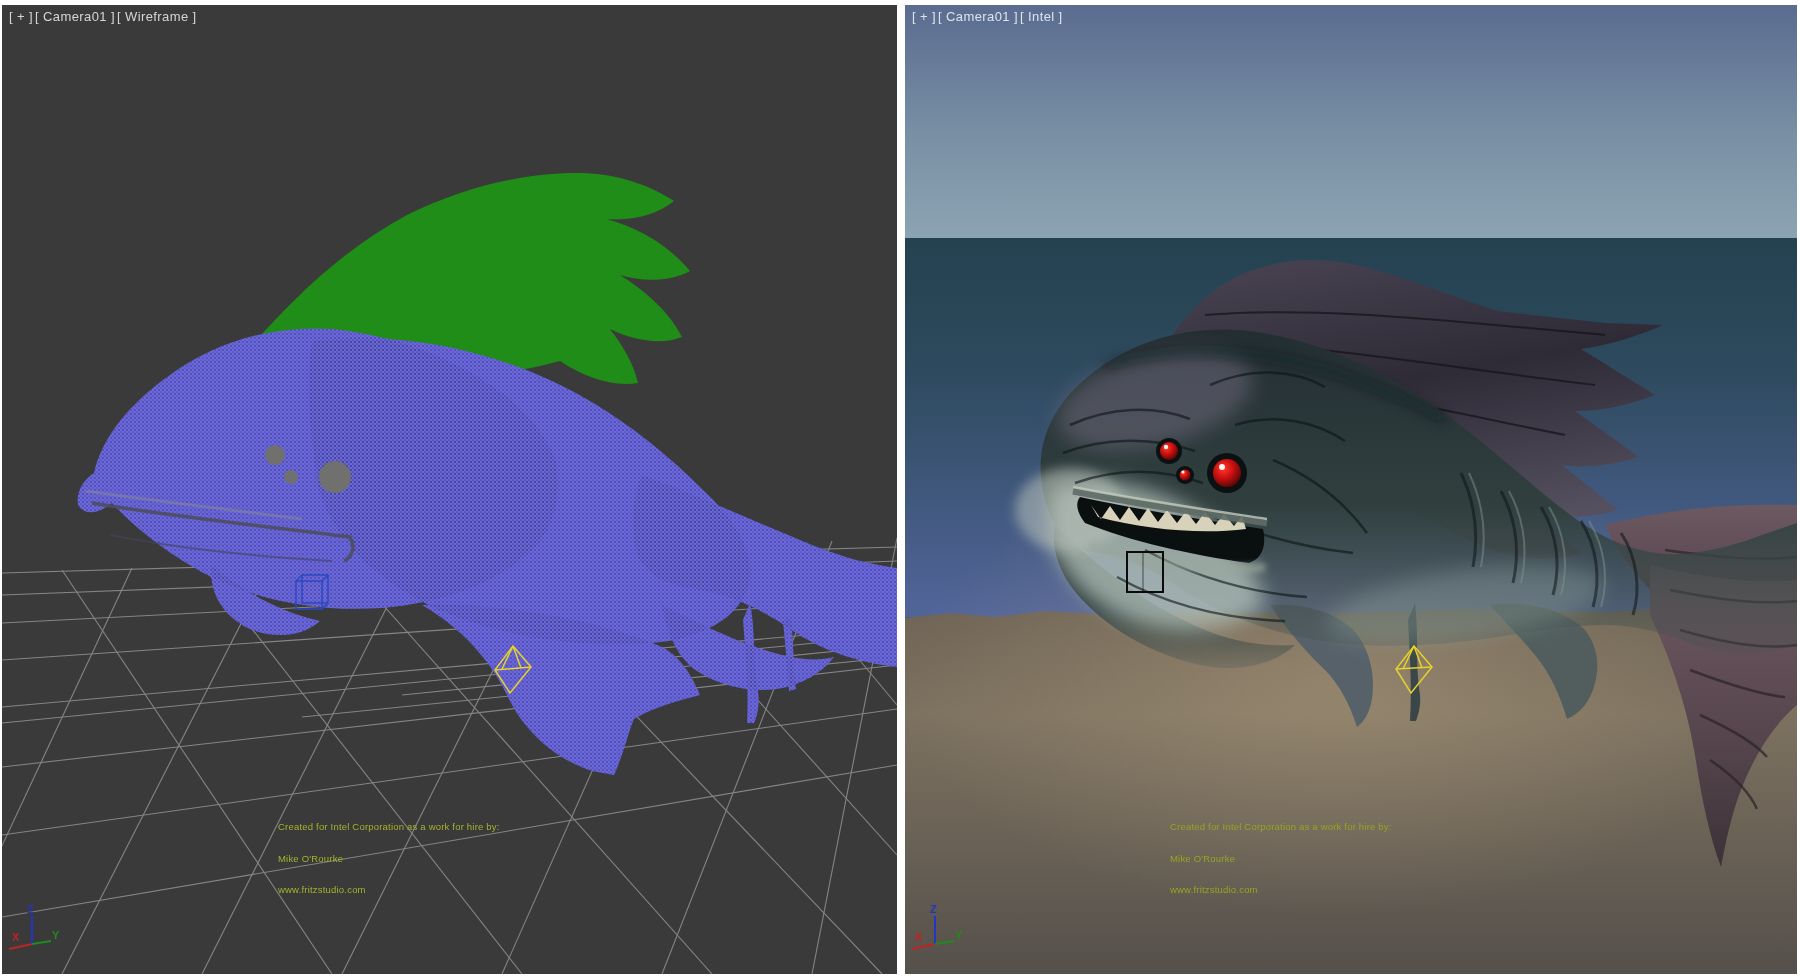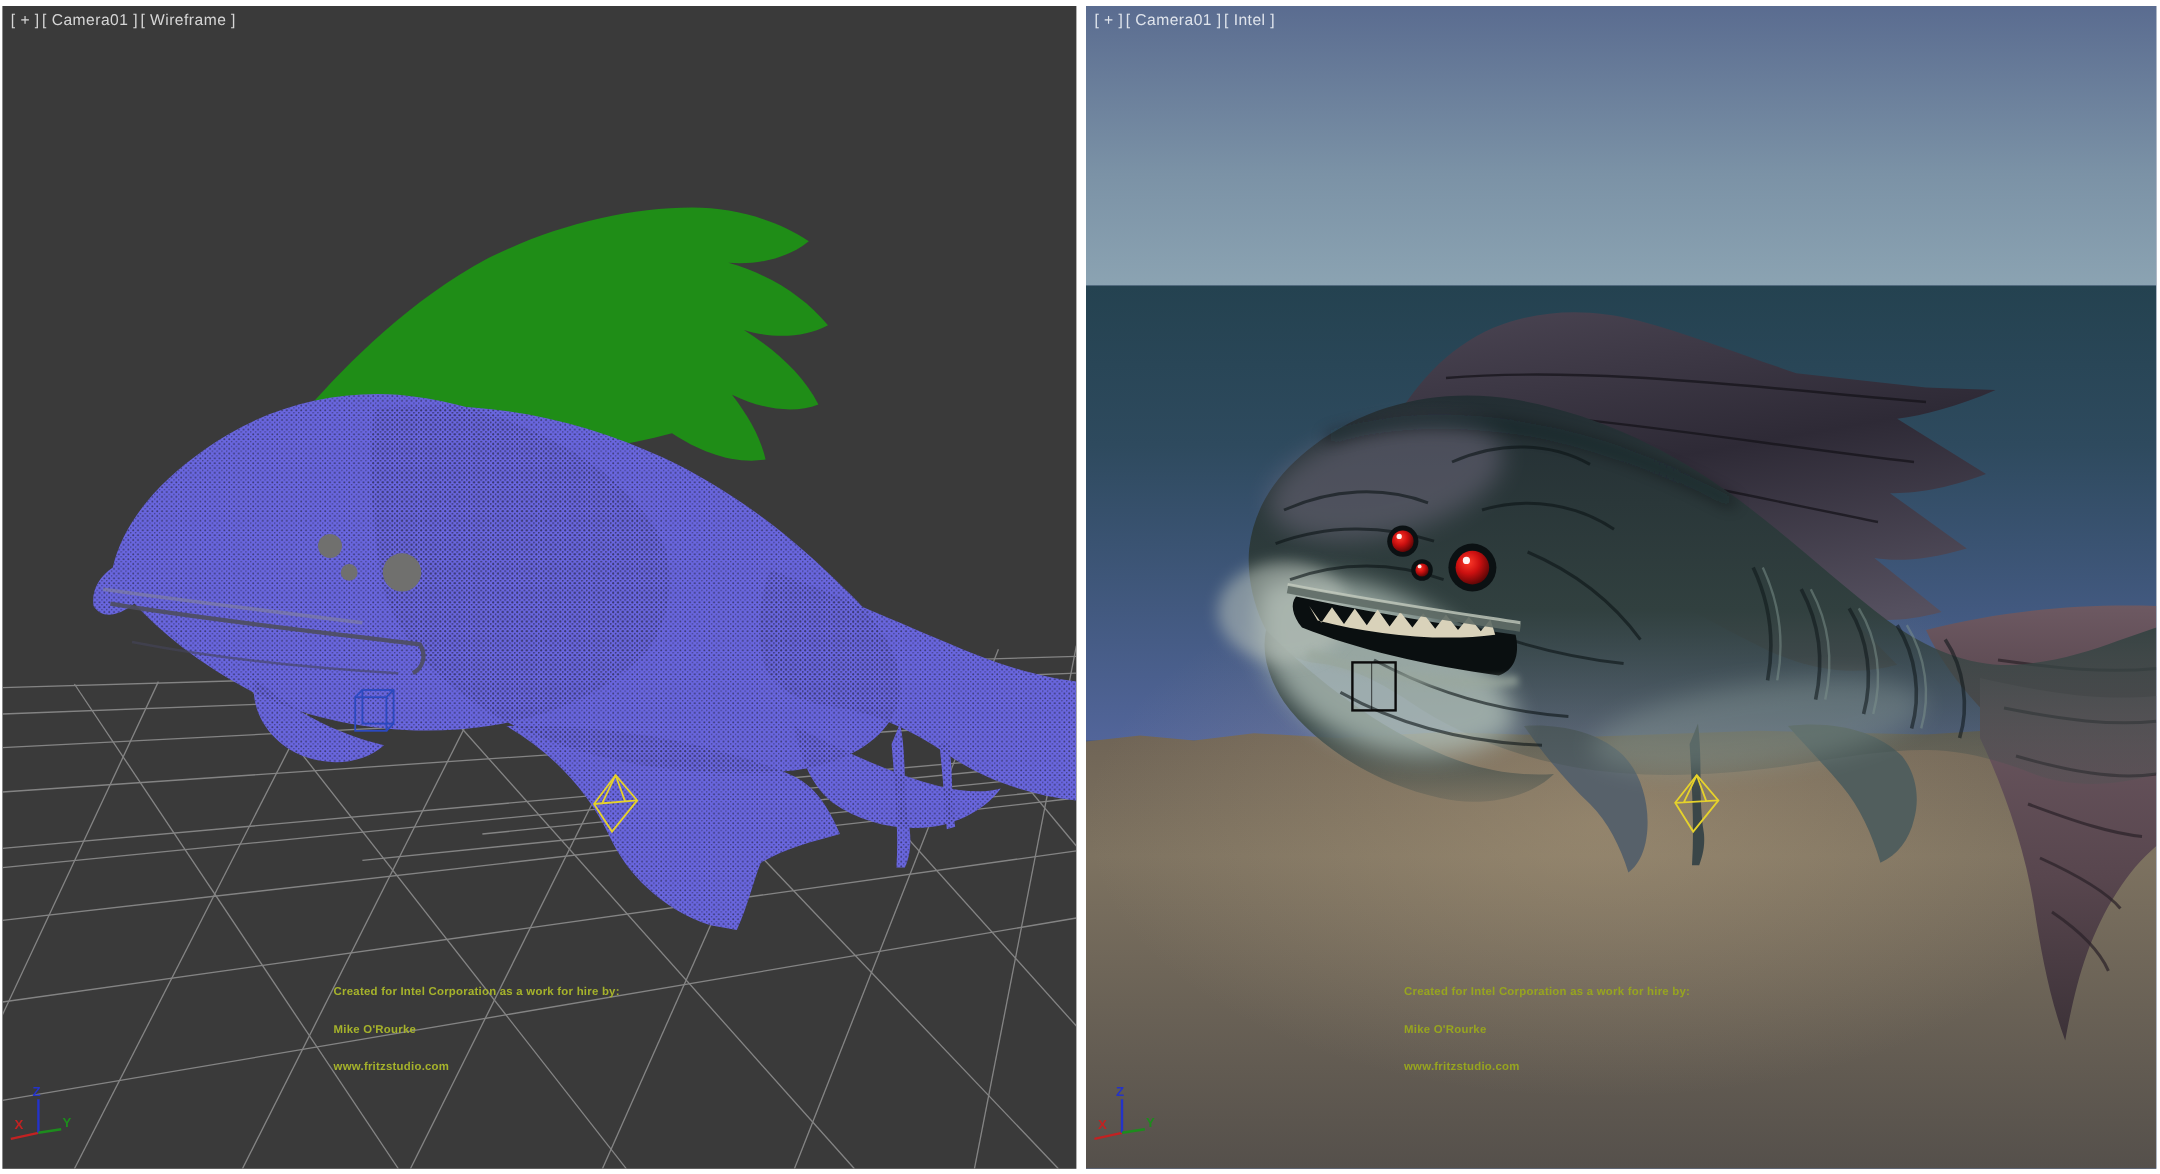--- a/index.html
+++ b/index.html
@@ -7,21 +7,21 @@
   .frame{position:relative;width:1800px;height:978px;background:var(--frame-white,#fff);}
   .viewport{position:absolute;top:5px;height:969px;overflow:hidden;}
   .viewport.left{left:2px;width:895px;background:var(--wireframe-bg,#3a3a3a);}
   .viewport.right{left:905px;width:892px;background:#44577c;}
   .scene{position:absolute;left:0;top:0;}
   .vp-label{position:absolute;left:7px;top:4px;font-size:13px;letter-spacing:.4px;
     white-space:nowrap;user-select:none;}
   .vp-label span{margin-right:2px;cursor:pointer;}
   .left .vp-label{color:var(--label-light,#d6d6d6);}
   .right .vp-label{color:var(--label-sky,#dfe4ec);}
-  .credit{position:absolute;font-size:9.5px;font-weight:bold;line-height:10.5px;
+  .credit{position:absolute;font-size:9.5px;font-weight:normal;line-height:10.5px;
     letter-spacing:.2px;white-space:pre;}
   .left .credit{left:276px;top:796px;color:var(--credit-yellow,#a6b32b);}
   .right .credit{left:265px;top:796px;color:var(--credit-olive,#97a51f);}
   .axis-label{font-size:11px;font-weight:bold;font-family:"Liberation Sans",sans-serif;}
 </style>
 </head>
 <body>
 
 <div class="frame">
 

